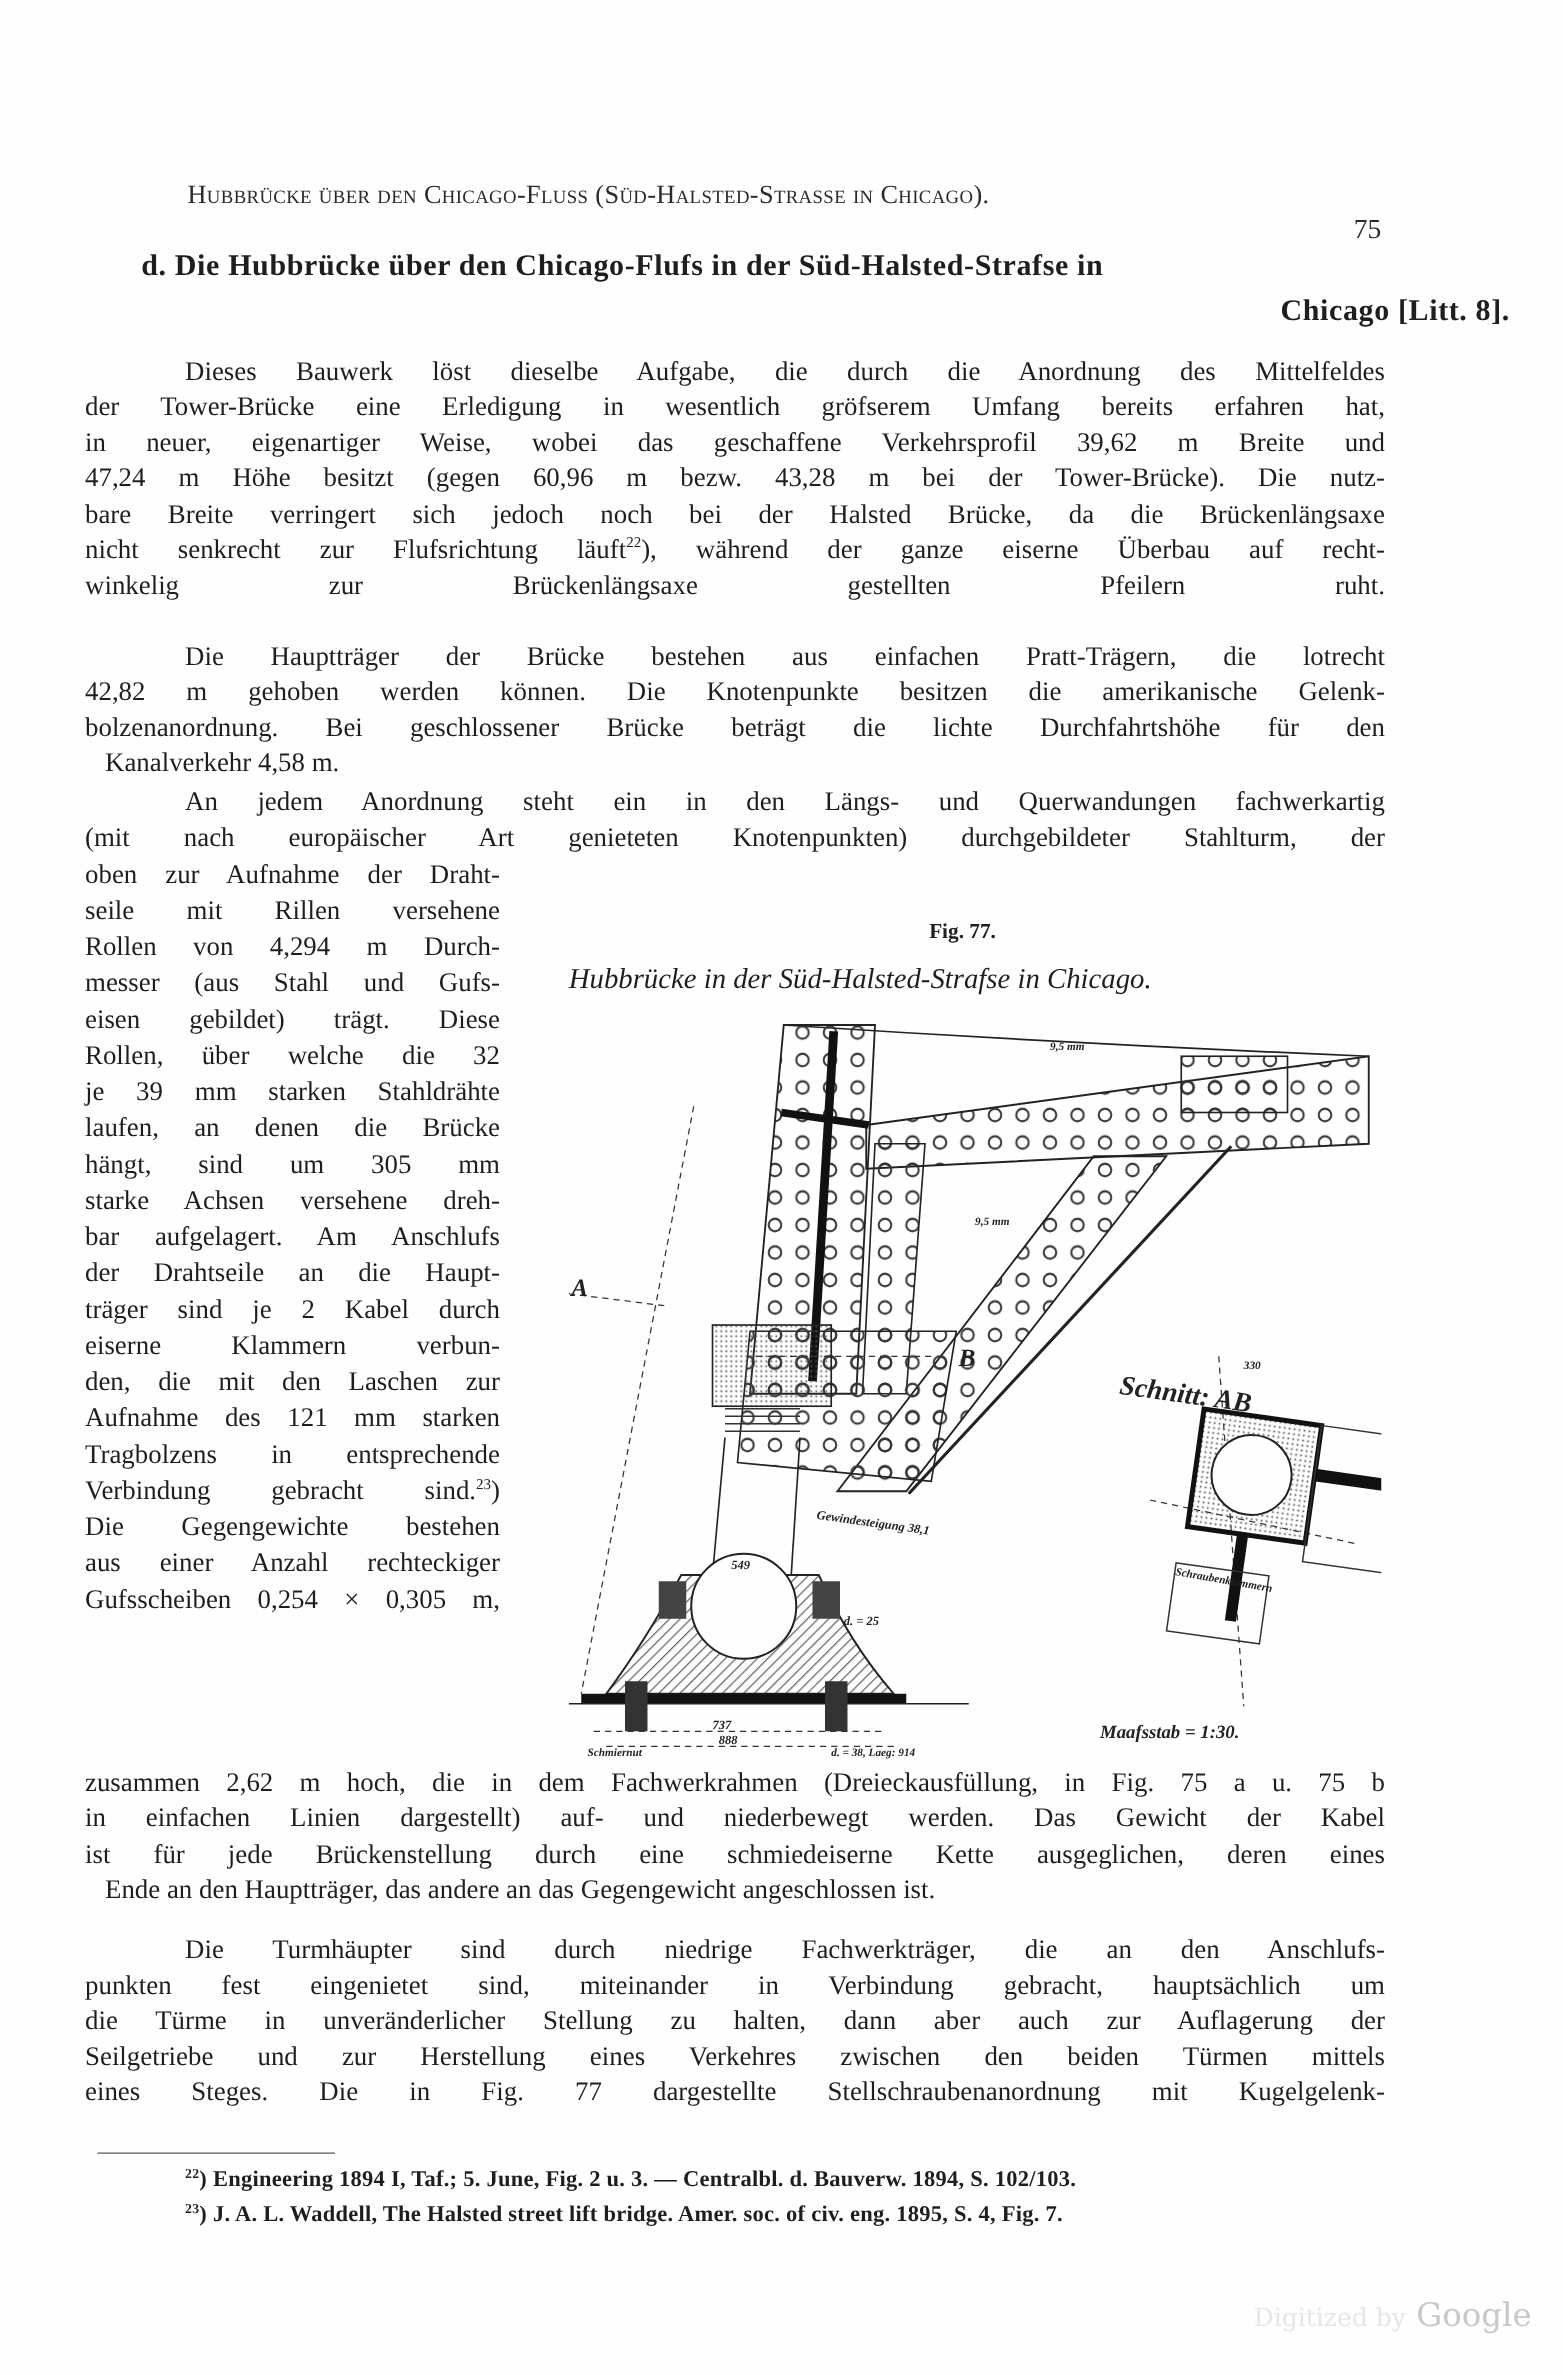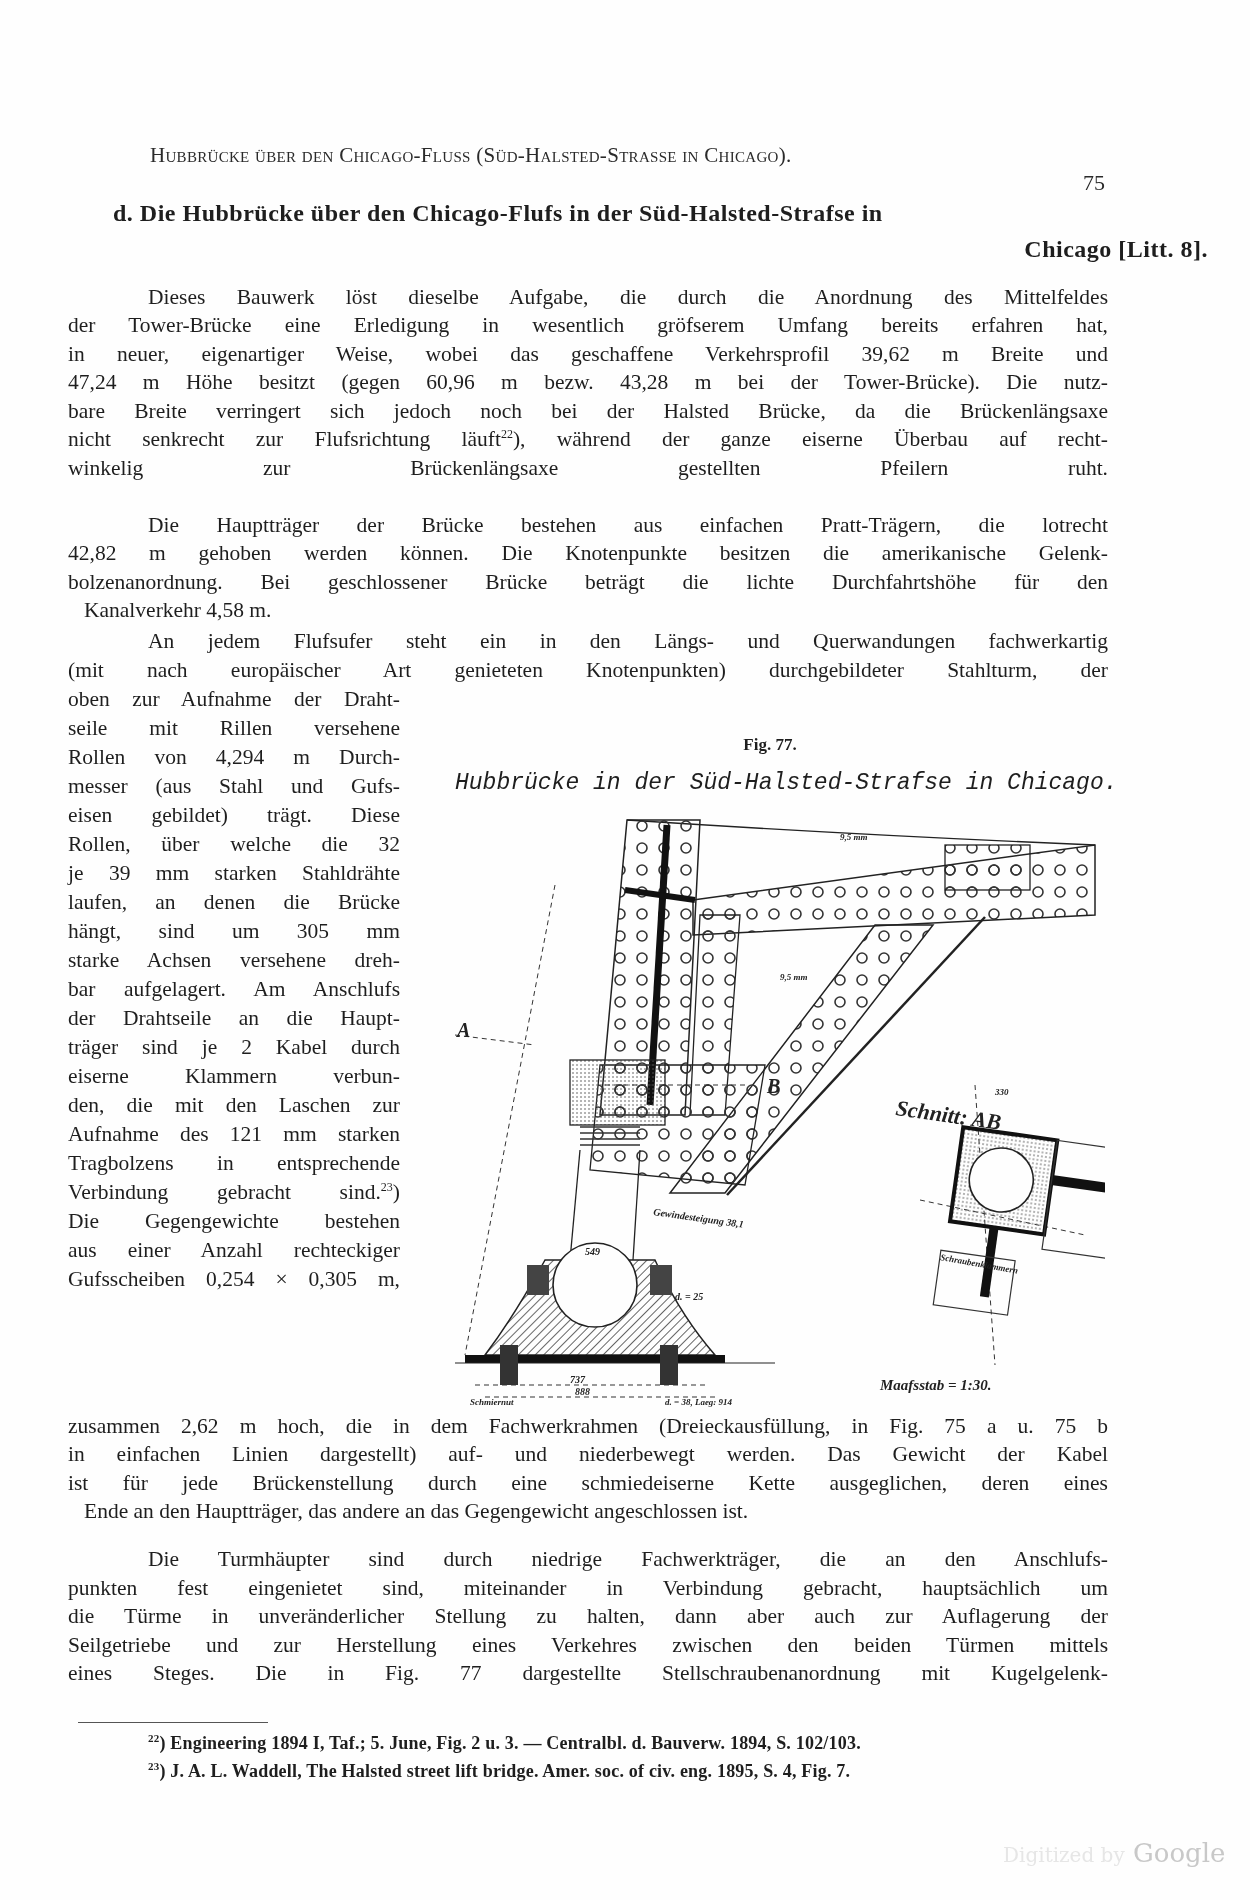--- a/index.html
+++ b/index.html
@@ -14,21 +14,21 @@
   }
   .page-number { top: 143px; left: 1083px; font-size: 22px; color: #2a2a2a; margin-top: 27px; }
   .heading { left: 85px; width: 1000px; font-weight: bold; font-size: 24px; letter-spacing: 0.5px; margin-left: 28px; }
   .heading.l1 { top: 200px; }
   .heading.l2 { top: 236px; left: 0; width: 1180px; text-align: right; }
   .line { left: 68px; width: 1040px; font-size: 21.5px; height: 28px; line-height: 28px; text-align: justify; text-align-last: justify; }
   .line.last { text-align-last: left; margin-left: 16px; }
   .line.indent { left: 148px; width: 960px; }
   .narrow { left: 68px; width: 332px; font-size: 21.5px; height: 28px; line-height: 28px; text-align: justify; text-align-last: justify; white-space: nowrap; }
   .fig-label { top: 735px; left: 0; width: 1540px; text-align: center; font-size: 17px; font-weight: bold; }
-  .fig-caption { top: 770px; left: 455px; width: 640px; text-align: left; font-size: 23px; font-style: italic; font-family: Liberation Mono, monospace; }
+  .fig-caption { top: 770px; left: 455px; width: 640px; text-align: left; font-size: 23px; font-style: italic; }
   .figure { position: absolute; left: 455px; top: 815px; width: 650px; height: 595px; }
   .fn-rule { position: absolute; top: 1722px; left: 78px; width: 190px; height: 1px; background: #555; }
   .footnote { left: 148px; font-size: 18px; font-weight: bold; letter-spacing: 0.2px; }
   .footnote sup { font-size: 11px; }
   .watermark { top: 1838px; left: 1003px; font-size: 26px; color: #c8c8c8; font-family: "DejaVu Serif", serif; }
   .watermark .dig { color: #e6e6e6; font-size: 20px; }
   sup { font-size: 12px; line-height: 0; }
 </style>
 </head>
 <body>
@@ -51,21 +51,21 @@
 </div>
 
 <div>
   <div class="abs line indent" style="top:511px">Die Hauptträger der Brücke bestehen aus einfachen Pratt-Trägern, die lotrecht</div>
   <div class="abs line" style="top:539px">42,82 m gehoben werden können. Die Knotenpunkte besitzen die amerikanische Gelenk-</div>
   <div class="abs line" style="top:568px">bolzenanordnung. Bei geschlossener Brücke beträgt die lichte Durchfahrtshöhe für den</div>
   <div class="abs line last" style="top:596px">Kanalverkehr 4,58 m.</div>
 </div>
 
 <div>
-  <div class="abs line indent" style="top:627px">An jedem Flufsufer steht ein in den Längs- und Querwandungen fachwerkartig</div>
+  <div class="abs line indent" style="top:627px">An jedem Anordnung steht ein in den Längs- und Querwandungen fachwerkartig</div>
   <div class="abs line" style="top:656px">(mit nach europäischer Art genieteten Knotenpunkten) durchgebildeter Stahlturm, der</div>
 
   <div class="abs narrow" style="top:685px">oben zur Aufnahme der Draht-</div>
   <div class="abs narrow" style="top:714px">seile mit Rillen versehene</div>
   <div class="abs narrow" style="top:743px">Rollen von 4,294 m Durch-</div>
   <div class="abs narrow" style="top:772px">messer (aus Stahl und Gufs-</div>
   <div class="abs narrow" style="top:801px">eisen gebildet) trägt. Diese</div>
   <div class="abs narrow" style="top:830px">Rollen, über welche die 32</div>
   <div class="abs narrow" style="top:859px">je 39 mm starken Stahldrähte</div>
   <div class="abs narrow" style="top:888px">laufen, an denen die Brücke</div>

